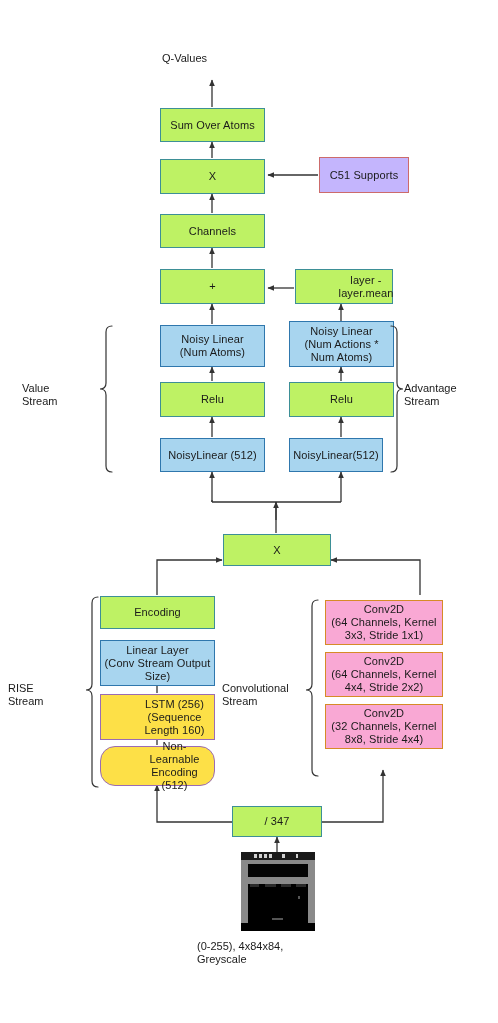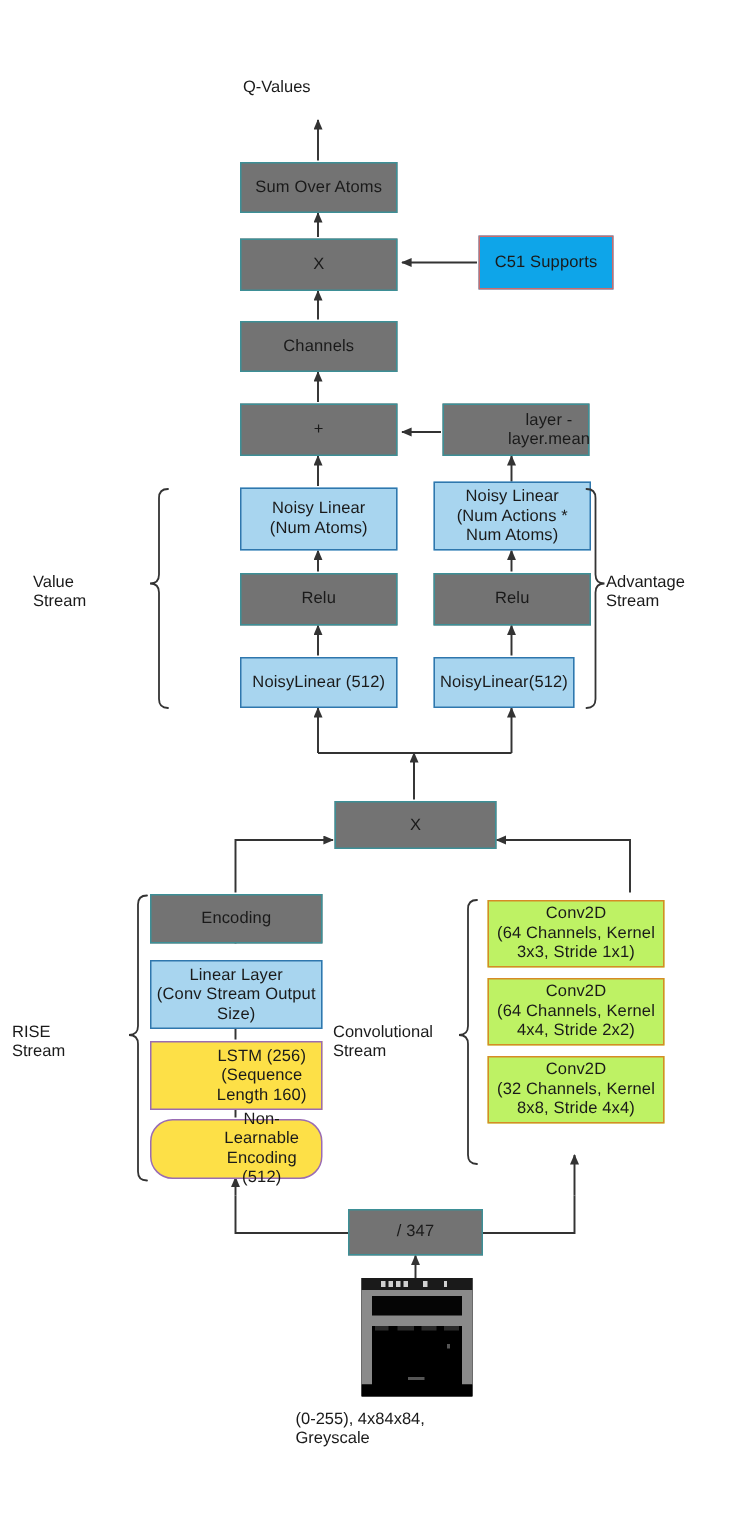--- a/index.html
+++ b/index.html
@@ -18,25 +18,25 @@
     display:flex;align-items:center;justify-content:center;
     text-align:center;
     font-size:11px;
     line-height:13px;
     letter-spacing:.1px;
     padding:2px 3px;
     border:1px solid #2f7f86;
     background:#b3e2e2;
     z-index:3;
   }
-  .box.teal   {background:#737373;border-color:#3d8f96;}
+  .box.teal   {background:#bef264;border-color:#3d8f96;}
   .box.blue   {background:#a8d5ef;border-color:#2f77ad;}
   .box.purple {background:#fde047;border-color:#9a6cb4;padding-left:37px;}
-  .box.orange {background:#bef264;border-color:#d68b26;}
-  .box.pink   {background:#0ea5e9;border-color:#cc6b6b;}
+  .box.orange {background:#f9a8d4;border-color:#d68b26;}
+  .box.pink   {background:#c4b5fd;border-color:#cc6b6b;}
 
   
   .txt{
     position:absolute;
     font-size:11px;
     line-height:13px;
     text-align:left;
     color:#1a1a1a;
     z-index:4;
   }

